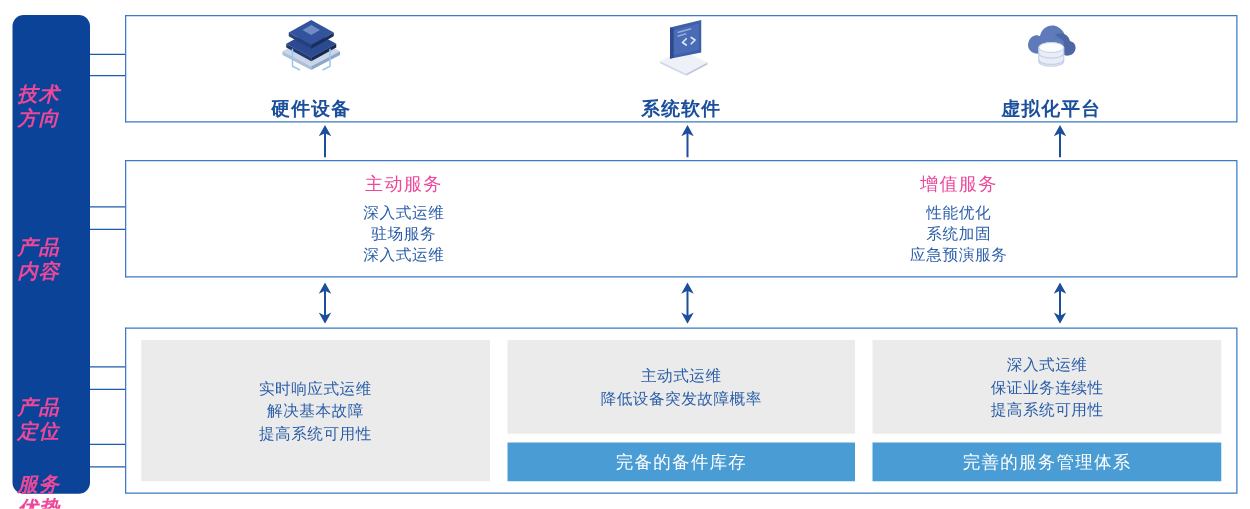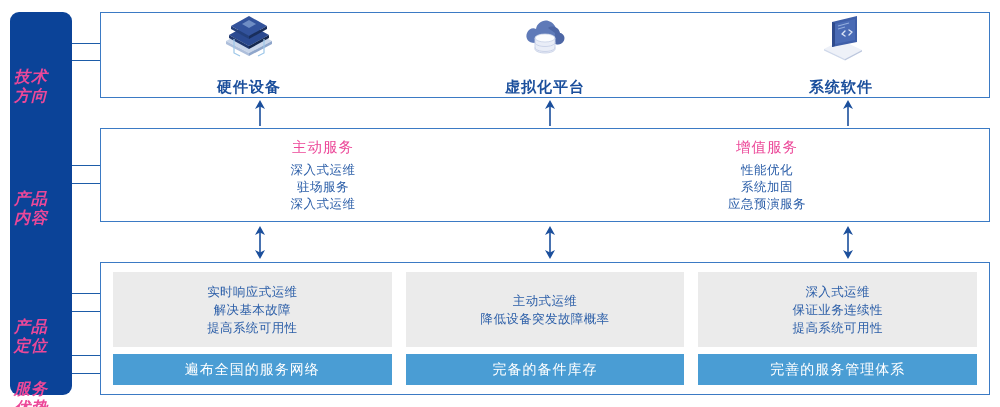--- a/index.html
+++ b/index.html
@@ -209,48 +209,48 @@
           <path d="M47 13 L29 23 L29 26 L47 16 Z" fill="#192e5c"></path>
           <path d="M22 11 L29 7 L36 11 L29 15 Z" fill="#6f8dc4"></path>
           <path d="M14 26 L14 40 L20 43" stroke="#9cc6e8" stroke-width="1.2" fill="none"></path>
           <path d="M44 26 L44 40 L38 43" stroke="#9cc6e8" stroke-width="1.2" fill="none"></path>
         </svg>
         <div class="tech-label">硬件设备</div>
       </div>
 
       <div class="tech-cell">
         <svg class="tech-icon" viewBox="0 0 58 48">
-          <path d="M19 30 C12 30 9 25 11 20 C12.5 16 17 14 20 16 C21 9 29 5 35 9 C39 11.5 41 16 40 19 C46 19 49 24 47 28 C45.5 31 42 32 39 31 Z" fill="#5f7ab8"></path>
-          <path d="M32 15 C36 12 43 14 44 20 C47.5 20.5 49.5 24 48 27.5 C46.5 31 42.5 32 39.5 31 L39 20 Z" fill="#4d66a5"></path>
-          <ellipse cx="29" cy="25" rx="10" ry="4" fill="#f3f5fb"></ellipse>
-          <path d="M19 25 L19 36 C19 38.2 23.5 40 29 40 C34.5 40 39 38.2 39 36 L39 25 Z" fill="#e9edf7"></path>
-          <ellipse cx="29" cy="25" rx="10" ry="4" fill="#fbfcfe" stroke="#c7d0e6" stroke-width="0.8"></ellipse>
-          <path d="M19 29.5 C19 31.7 23.5 33.5 29 33.5 C34.5 33.5 39 31.7 39 29.5" stroke="#c7d0e6" stroke-width="0.9" fill="none"></path>
-          <path d="M19 34.5 C19 36.7 23.5 38.5 29 38.5 C34.5 38.5 39 36.7 39 34.5" stroke="#c7d0e6" stroke-width="0.9" fill="none"></path>
-          <path d="M19 25 L19 36 C19 38.2 23.5 40 29 40 C34.5 40 39 38.2 39 36 L39 25" stroke="#c7d0e6" stroke-width="0.9" fill="none"></path>
-        </svg>
-        <div class="tech-label">虚拟化平台</div>
-      </div>
-
-      <div class="tech-cell">
-        <svg class="tech-icon" viewBox="0 0 58 48">
           <path d="M12 36 L29 27 L50 37 L33 46 Z" fill="#eef1f8"></path>
           <path d="M12 36 L33 46 L33 47.5 L12 37.5 Z" fill="#cfd8ea"></path>
           <path d="M50 37 L33 46 L33 47.5 L50 38.5 Z" fill="#bcc7de"></path>
           <path d="M20 34 L20 9 L45 3 L45 29 Z" fill="#3f5fa8"></path>
           <path d="M20 34 L20 9 L23 10 L23 33 Z" fill="#2e4a8c"></path>
           <path d="M23 31 L23 11 L43 6 L43 27 Z" fill="#4a6bb5"></path>
           <path d="M26 13 L37 10" stroke="#93aedd" stroke-width="1.1"></path>
           <path d="M26 16 L33 14" stroke="#93aedd" stroke-width="1.1"></path>
           <path d="M33 18 L30 21 L33 23" stroke="#dbe5f6" stroke-width="1.4" fill="none" stroke-linecap="round" stroke-linejoin="round"></path>
           <path d="M37 17 L40 19 L37 22" stroke="#dbe5f6" stroke-width="1.4" fill="none" stroke-linecap="round" stroke-linejoin="round"></path>
         </svg>
         <div class="tech-label">系统软件</div>
       </div>
 
+      <div class="tech-cell">
+        <svg class="tech-icon" viewBox="0 0 58 48">
+          <path d="M19 30 C12 30 9 25 11 20 C12.5 16 17 14 20 16 C21 9 29 5 35 9 C39 11.5 41 16 40 19 C46 19 49 24 47 28 C45.5 31 42 32 39 31 Z" fill="#5f7ab8"></path>
+          <path d="M32 15 C36 12 43 14 44 20 C47.5 20.5 49.5 24 48 27.5 C46.5 31 42.5 32 39.5 31 L39 20 Z" fill="#4d66a5"></path>
+          <ellipse cx="29" cy="25" rx="10" ry="4" fill="#f3f5fb"></ellipse>
+          <path d="M19 25 L19 36 C19 38.2 23.5 40 29 40 C34.5 40 39 38.2 39 36 L39 25 Z" fill="#e9edf7"></path>
+          <ellipse cx="29" cy="25" rx="10" ry="4" fill="#fbfcfe" stroke="#c7d0e6" stroke-width="0.8"></ellipse>
+          <path d="M19 29.5 C19 31.7 23.5 33.5 29 33.5 C34.5 33.5 39 31.7 39 29.5" stroke="#c7d0e6" stroke-width="0.9" fill="none"></path>
+          <path d="M19 34.5 C19 36.7 23.5 38.5 29 38.5 C34.5 38.5 39 36.7 39 34.5" stroke="#c7d0e6" stroke-width="0.9" fill="none"></path>
+          <path d="M19 25 L19 36 C19 38.2 23.5 40 29 40 C34.5 40 39 38.2 39 36 L39 25" stroke="#c7d0e6" stroke-width="0.9" fill="none"></path>
+        </svg>
+        <div class="tech-label">虚拟化平台</div>
+      </div>
+
     </div>
   </div>
 
   <svg class="arrow-up" style="left:252px; top:100px; height:26px;" viewBox="0 0 16 26">
     <path d="M8 0 L13 9 L8 6.5 L3 9 Z" fill="#1b4f9c"></path>
     <path d="M8 6 L8 26" stroke="#1b4f9c" stroke-width="1.6"></path>
   </svg>
   <svg class="arrow-up" style="left:542px; top:100px; height:26px;" viewBox="0 0 16 26">
     <path d="M8 0 L13 9 L8 6.5 L3 9 Z" fill="#1b4f9c"></path>
     <path d="M8 6 L8 26" stroke="#1b4f9c" stroke-width="1.6"></path>
@@ -299,21 +299,20 @@
 
   <div class="panel" id="panel-pos">
     <div class="pos-row">
 
       <div class="pos-cell">
         <div class="pos-gray">
           <div class="pos-line">实时响应式运维</div>
           <div class="pos-line">解决基本故障</div>
           <div class="pos-line">提高系统可用性</div>
         </div>
-        <div class="adv-bar">遍布全国的服务网络</div>
       </div>
 
       <div class="pos-cell">
         <div class="pos-gray">
           <div class="pos-line">主动式运维</div>
           <div class="pos-line">降低设备突发故障概率</div>
         </div>
         <div class="adv-bar">完备的备件库存</div>
       </div>
 

